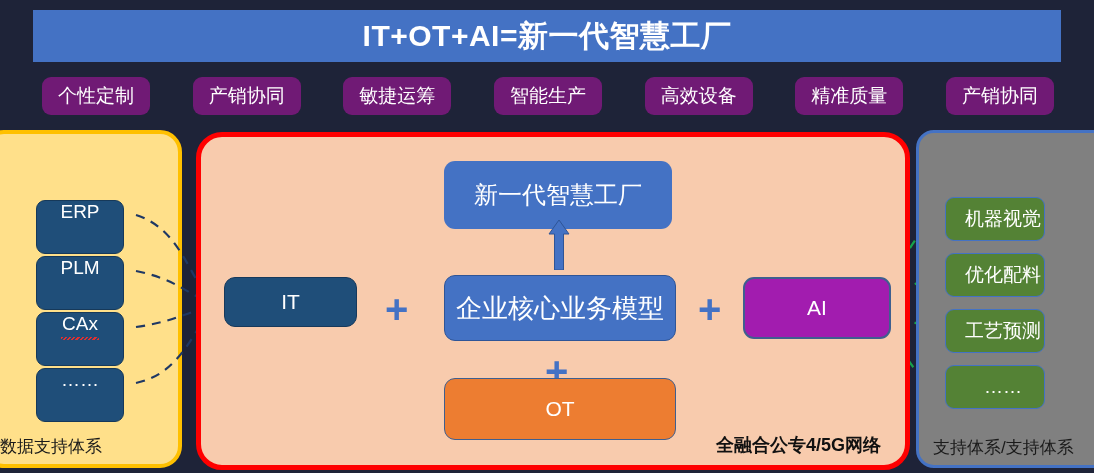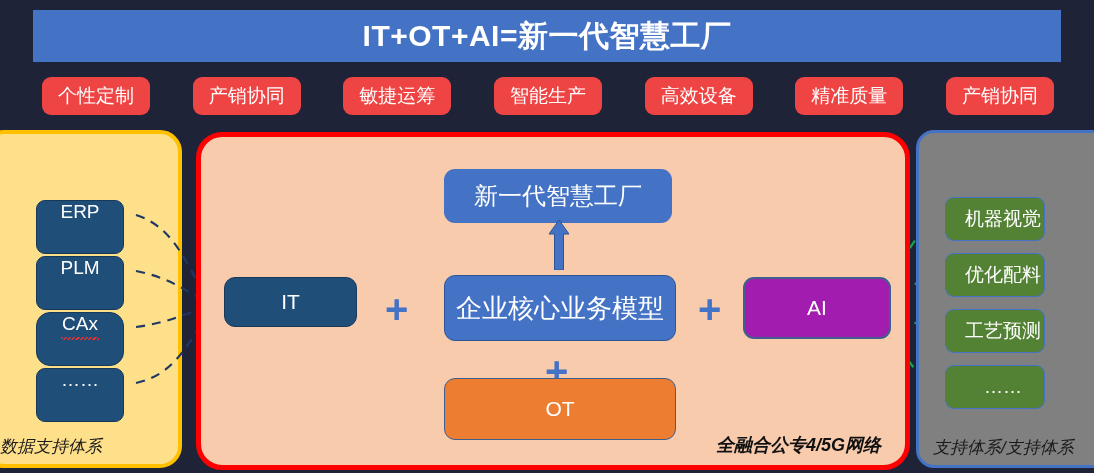--- a/index.html
+++ b/index.html
@@ -40,21 +40,21 @@
     position: absolute;
     left: 42px;
     top: 71px;
     width: 1012px;
     height: 50px;
     display: flex;
     justify-content: space-between;
     align-items: center;
   }
   .tag-chip {
-    background: #ef4444;
+    background: #701a75;
     border-radius: 9px;
     color: #ffffff;
     font-size: 19px;
     padding: 9px 16px;
     white-space: nowrap;
     line-height: 1.1;
     box-shadow: 0 0 0 0 transparent;
   }
 
   
@@ -91,21 +91,20 @@
     border-radius: 18px;
   }
 
   .panel-caption {
     position: absolute;
     bottom: 6px;
     left: 14px;
     color: #1a1a1a;
     font-size: 17px;
     white-space: nowrap;
-    font-style: italic;
   }
   #center-panel .panel-caption {
     left: auto;
     right: 24px;
     bottom: 8px;
     font-size: 18px;
     font-weight: bold;
     color: #111111;
   }
 
@@ -167,23 +166,23 @@
     border-radius: 11px;
     display: flex;
     align-items: center;
     justify-content: center;
     color: #ffffff;
     box-sizing: border-box;
     white-space: nowrap;
   }
   #box-factory {
     left: 243px;
-    top: 32px;
+    top: 24px;
     width: 228px;
-    height: 54px;
+    height: 68px;
     background: #4472c4;
     font-size: 24px;
   }
   #box-it {
     left: 23px;
     top: 140px;
     width: 133px;
     height: 50px;
     background: #1f4e79;
     border: 1.5px solid #17395b;
@@ -264,21 +263,21 @@
   <div class="tag-chip">产销协同</div>
 </div>
 
 <div class="panel" id="left-panel">
   <div class="side-box left-box" style="top:66px;">
     <span>ERP</span>
   </div>
   <div class="side-box left-box" style="top:122px;">
     <span>PLM</span>
   </div>
-  <div class="side-box left-box" style="top:178px;border-radius:14px;">
+  <div class="side-box left-box" style="top:178px;">
     <span class="spell-underline">CAx</span>
   </div>
   <div class="side-box left-box" style="top:234px;">
     <span>……</span>
   </div>
   <div class="panel-caption">数据支持体系</div>
 </div>
 
 <svg class="connector-svg" width="1094" height="473">
   <defs>

